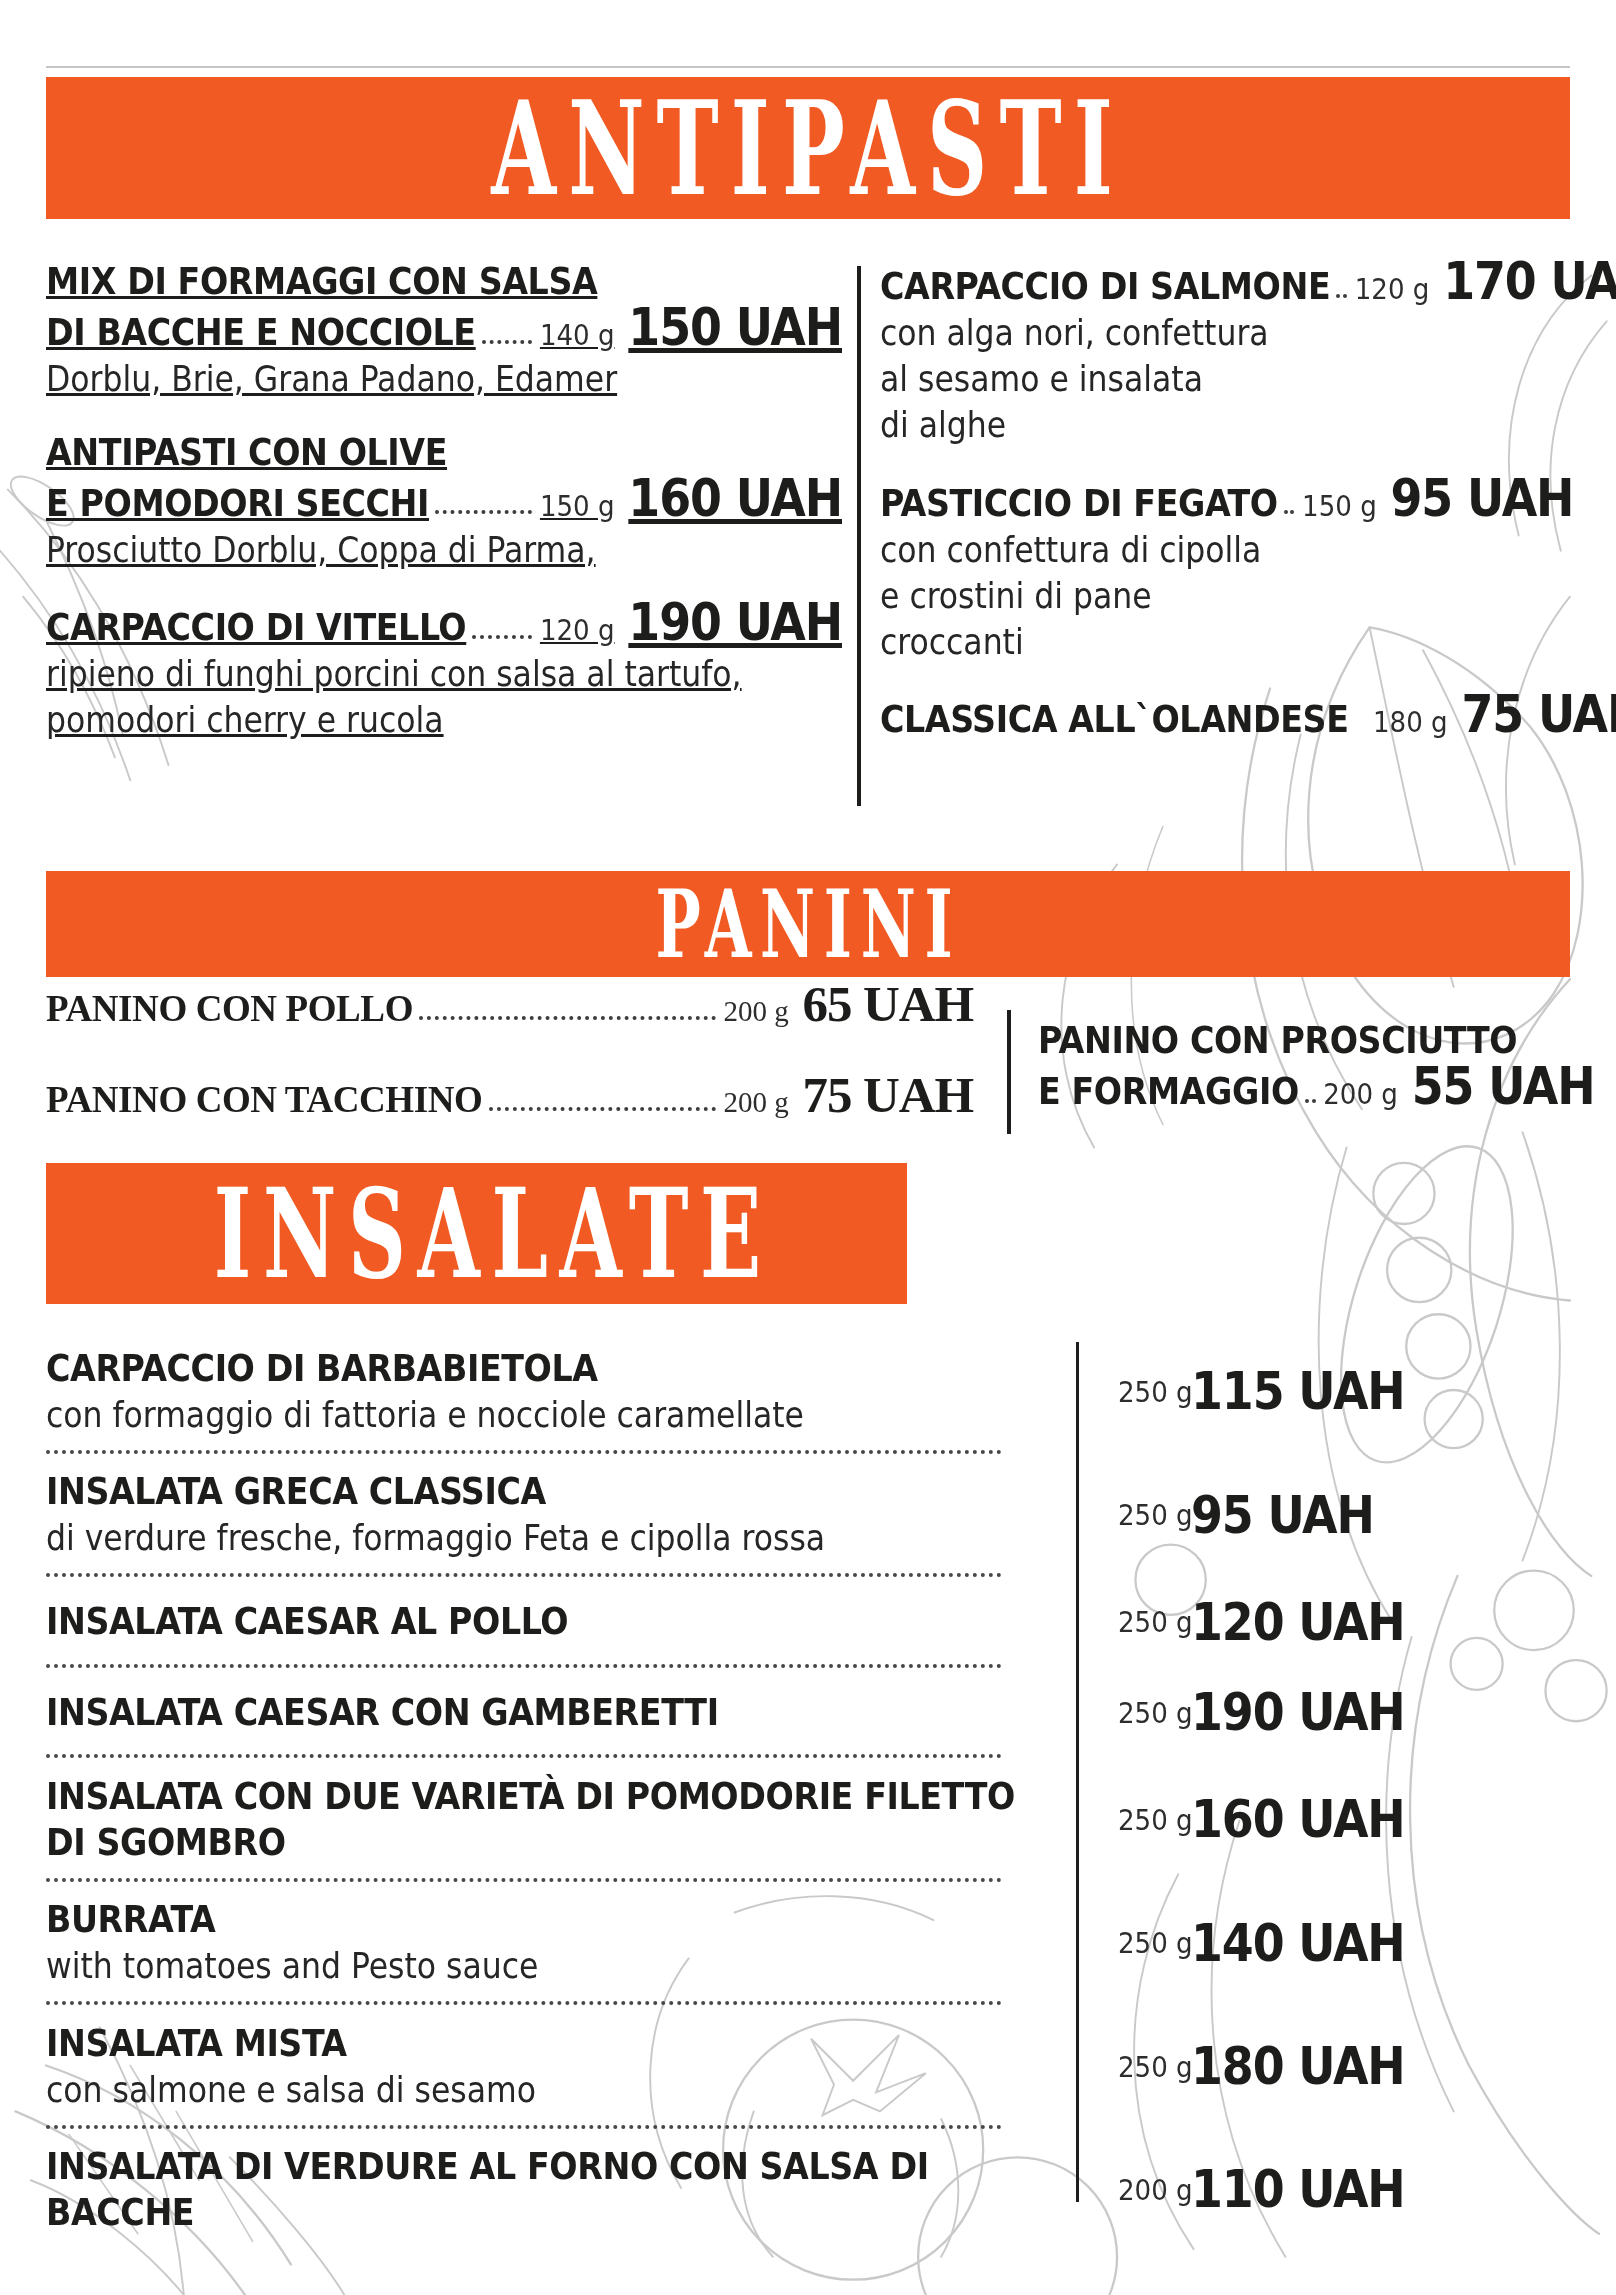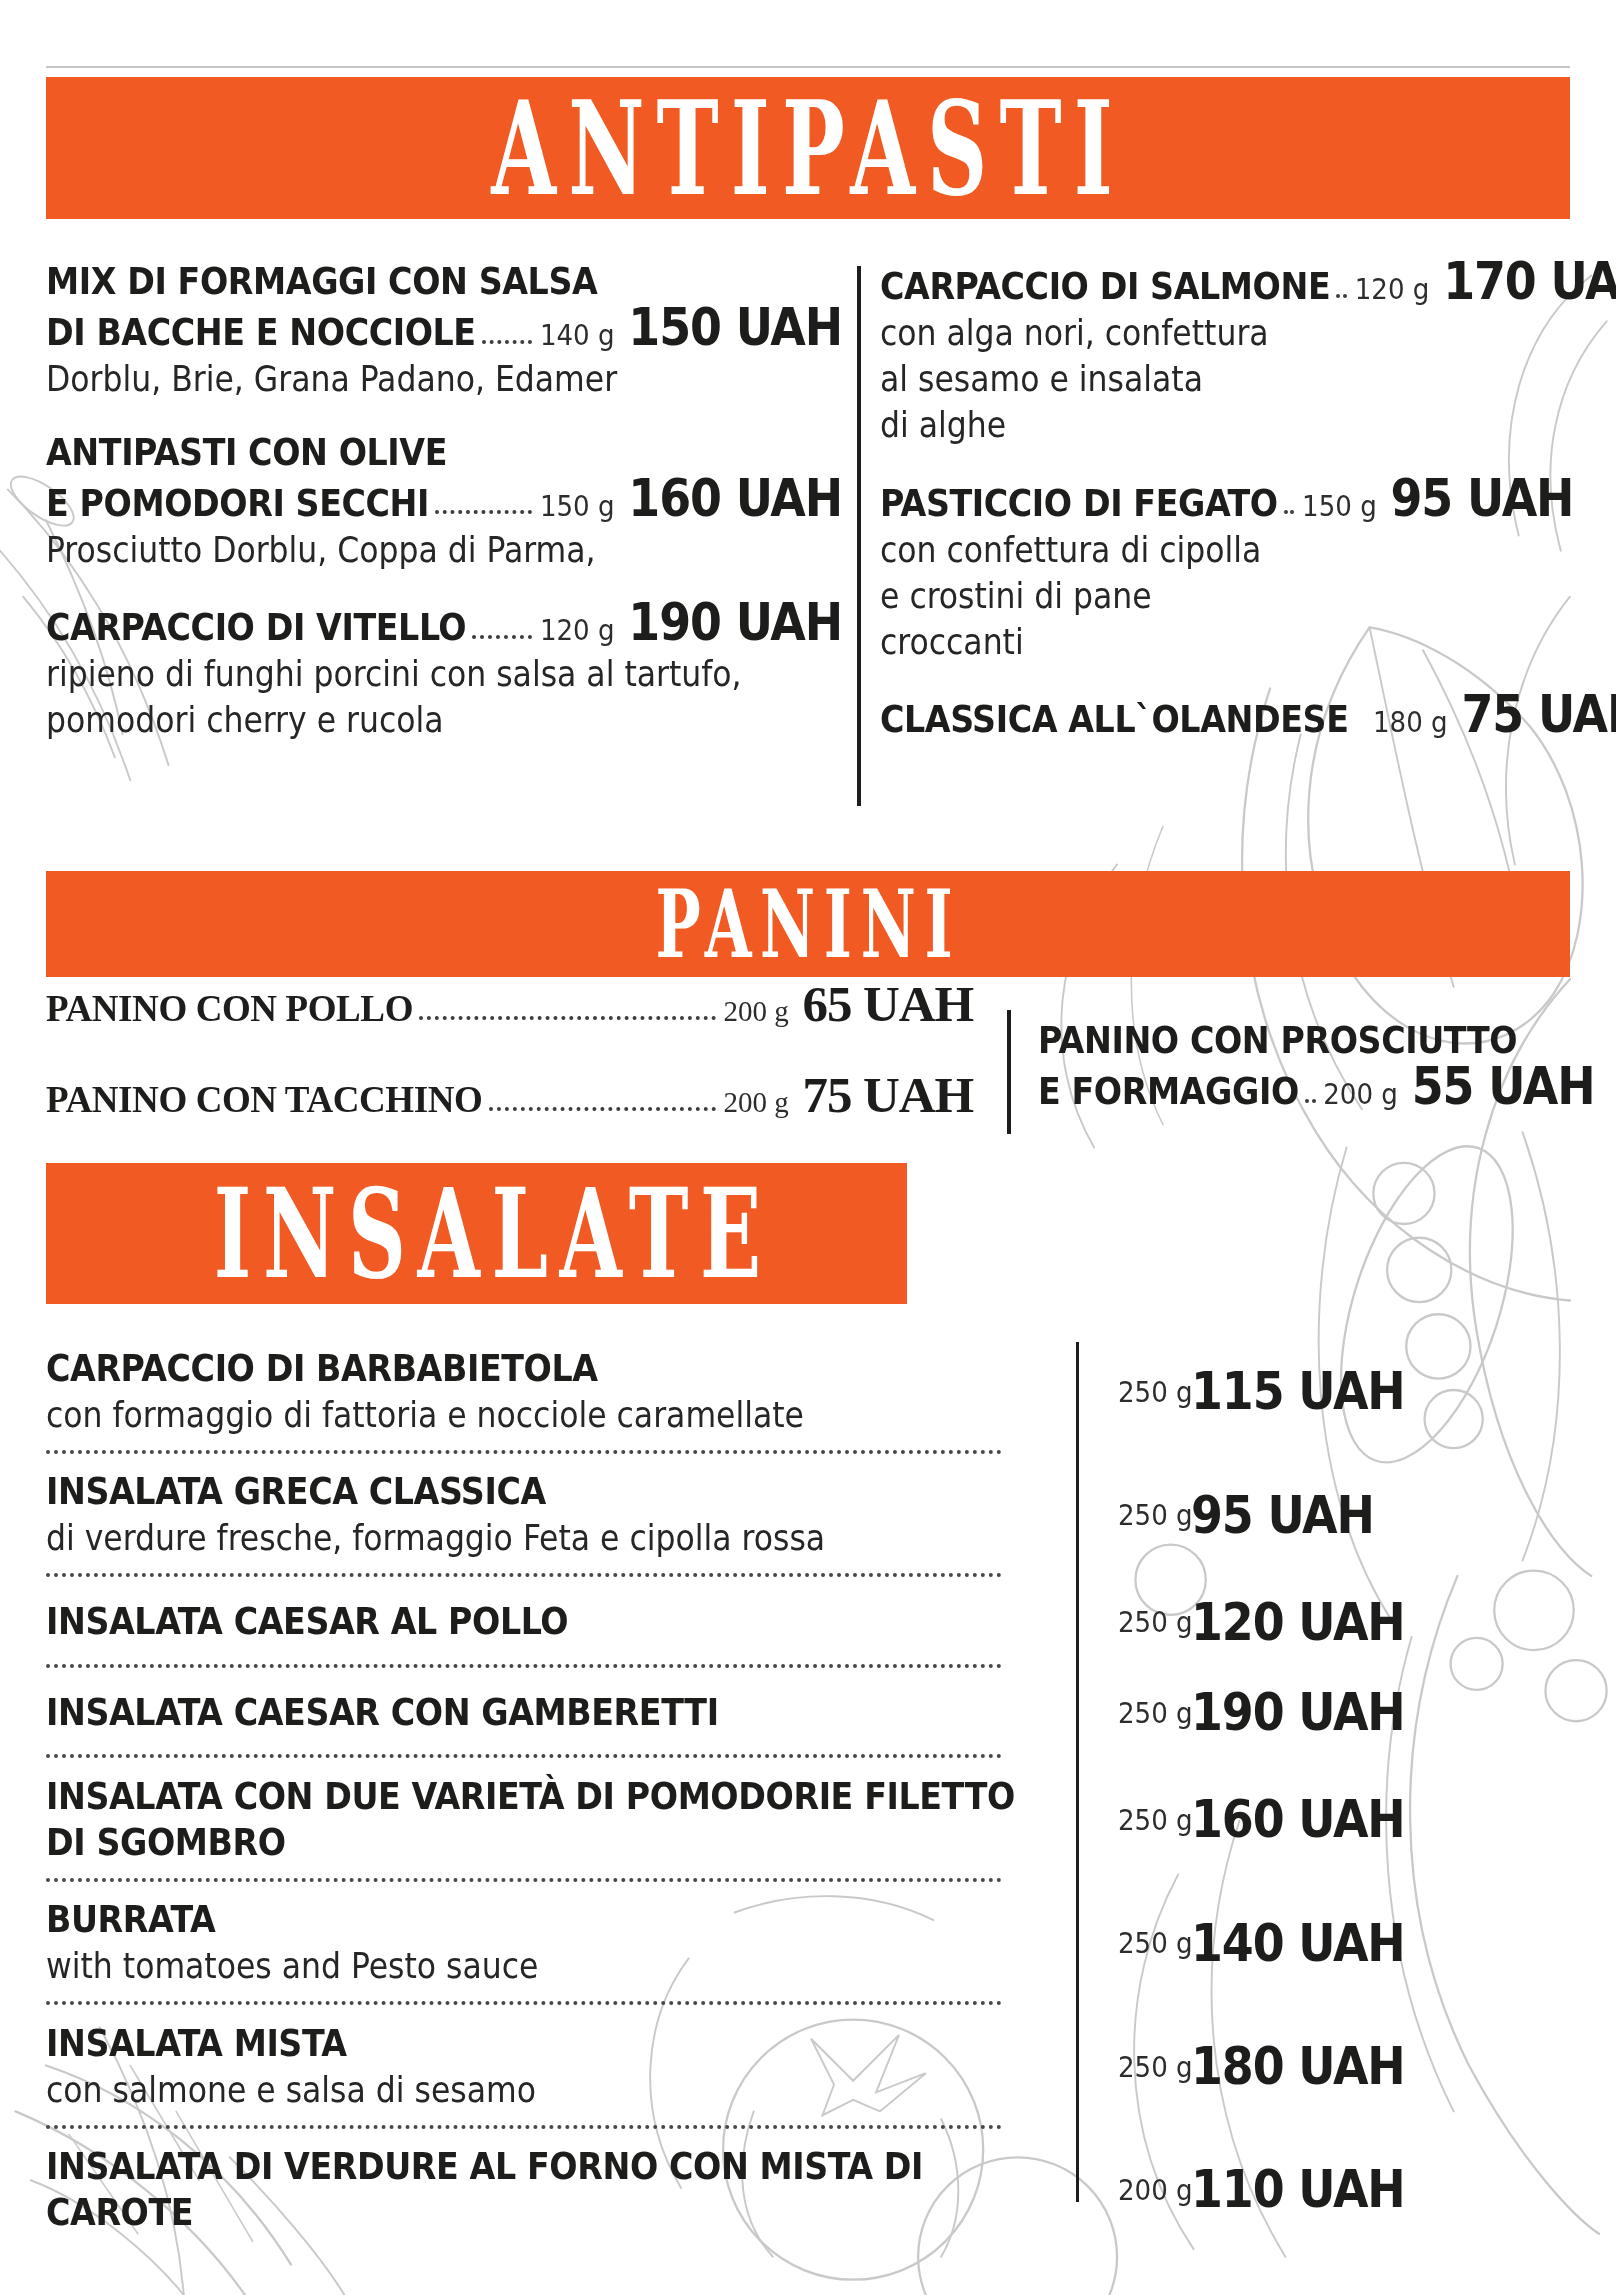--- a/index.html
+++ b/index.html
@@ -24,21 +24,21 @@
   .bar-title {
     font-family:"DejaVu Serif", "Liberation Serif", serif; font-weight:700; color:#fff;
     display:inline-block; transform:scaleX(0.72); transform-origin:center center;
     letter-spacing:0.13em; white-space:nowrap; line-height:1;
   }
   #bar-antipasti .bar-title { font-size:129px; }
   #bar-panini    .bar-title { font-size:93px; }
   #bar-insalate  .bar-title { font-size:124px; }
 
   .col { position:absolute; }
-  #ant-left  { left:46px;   top:259px; width:796px; }
+  #ant-left  { left:46px;   top:259px; width:796px;text-decoration:underline; }
   #ant-right { left:880px; top:259px; width:690px; }
   #pan-left  { left:46px;   top:961px; width:927px;font-family:Liberation Serif, serif; }
   #pan-right { left:1038px; top:1018px; width:533px; }
 
   .v-div { position:absolute; background:#1d1d1b; }
   #div-ant { left:857px; top:266px;  width:3.8px; height:540px; }
   #div-pan { left:1007px; top:1010px; width:3.8px; height:124px; }
   #div-ins { left:1076px; top:1342px; width:3.1px; height:860px; }
 
   .item { margin-bottom:27.5px; }
@@ -302,21 +302,21 @@
           <div class="ins-name">INSALATA MISTA</div>
           <div class="ins-desc">con salmone e salsa di sesamo</div>
         </div>
         <div class="ins-weight">250 g</div>
         <div class="ins-price">180 UAH</div>
       </div>
       <div class="ins-sep"></div>
 
       <div class="ins-row">
         <div class="ins-left">
-          <div class="ins-name">INSALATA DI VERDURE AL FORNO CON MISTA DI CAROTE</div>
+          <div class="ins-name">INSALATA DI VERDURE AL FORNO CON SALSA DI BACCHE</div>
         </div>
         <div class="ins-weight">200 g</div>
         <div class="ins-price">110 UAH</div>
       </div>
 
     </div>
   </div>
 </div>
 
 

